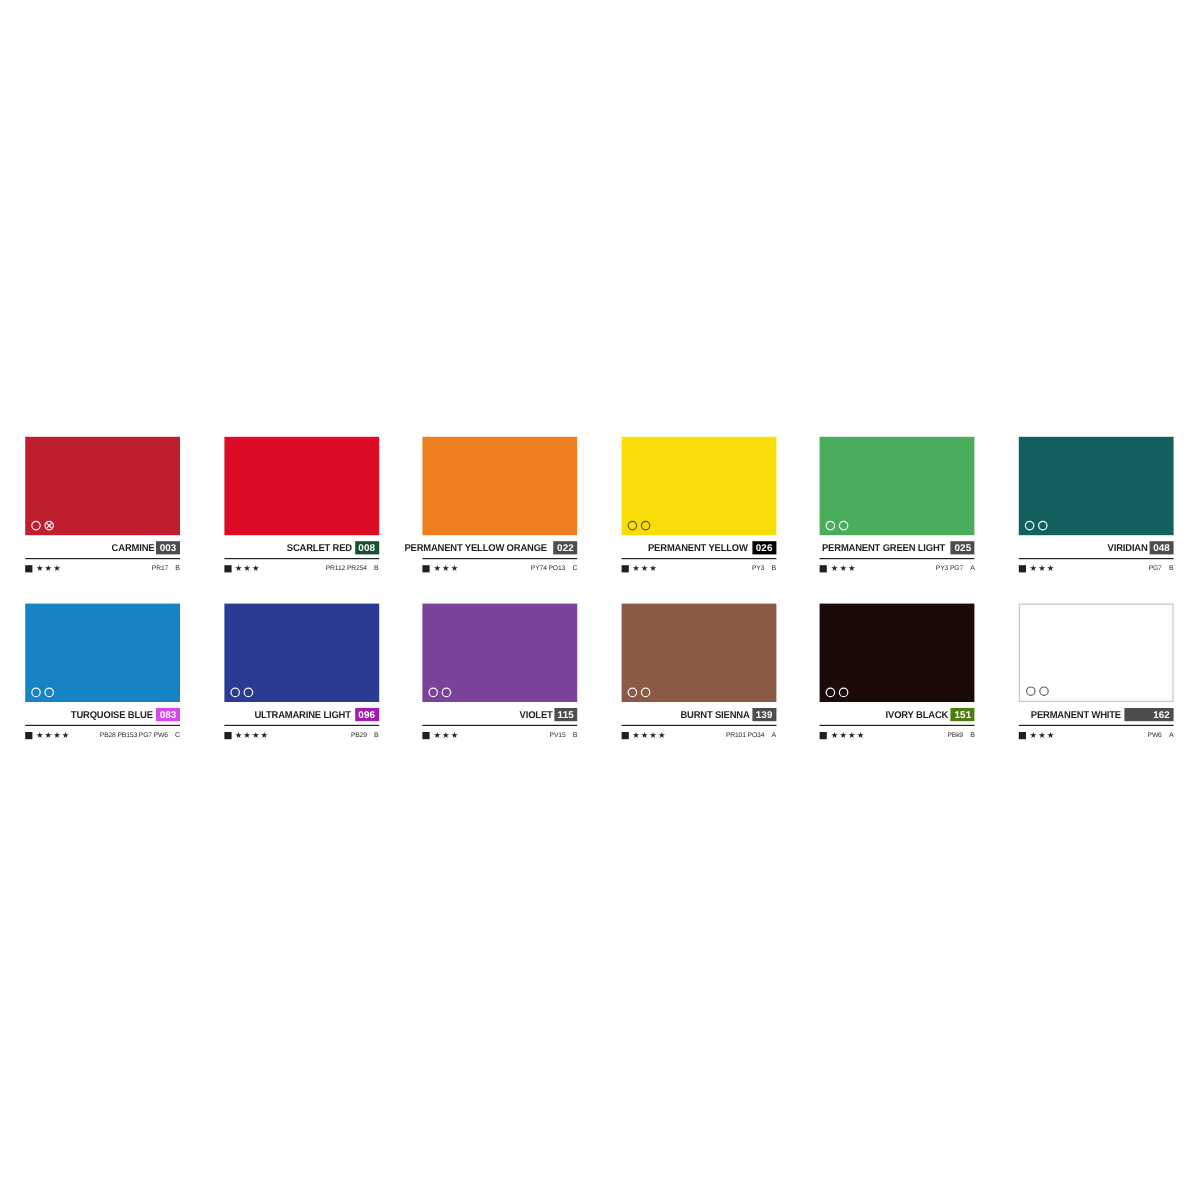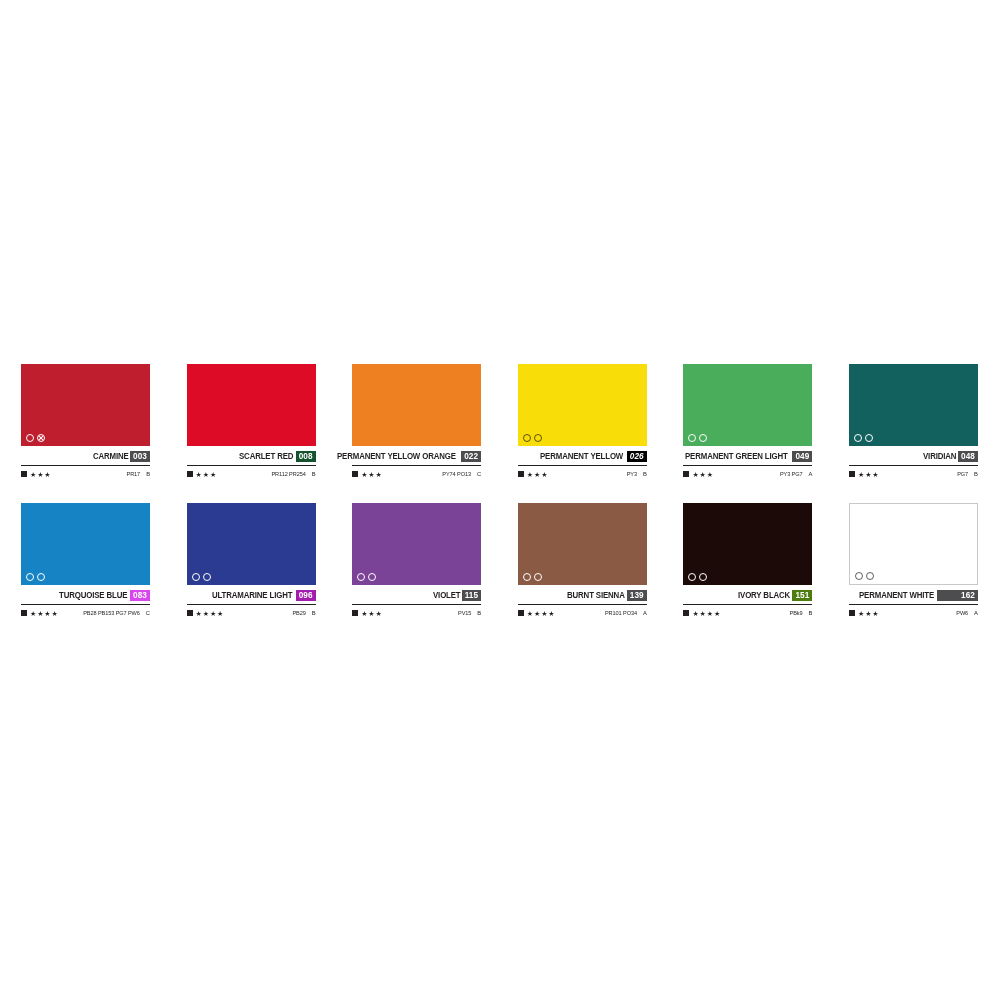--- a/index.html
+++ b/index.html
@@ -201,40 +201,40 @@
     </div>
     <div class="swatch-card">
       <div class="swatch-chip" style="background: rgb(249, 221, 8);">
         <div class="chip-icons">
           <span class="mark dark-outline"></span>
           <span class="mark dark-outline"></span>
         </div>
       </div>
       <div class="name-row">
         <span class="swatch-name">PERMANENT YELLOW</span>
-        <span class="swatch-index" style="background: #000000; font-style: italic;">026</span>
+        <span class="swatch-index" style="background: #000000;">026</span>
       </div>
       <div class="meta-row">
         <span class="opacity-box"></span>
         <span class="stars">★★★</span>
         <span class="meta-spacer"></span>
         <span class="pigment">PY3</span>
         <span class="series">B</span>
       </div>
     </div>
     <div class="swatch-card">
       <div class="swatch-chip" style="background: rgb(74, 173, 92);">
         <div class="chip-icons">
           <span class="mark"></span>
           <span class="mark"></span>
         </div>
       </div>
       <div class="name-row">
         <span class="swatch-name">PERMANENT GREEN LIGHT</span>
-        <span class="swatch-index" style="background: rgb(77, 77, 79);">049</span>
+        <span class="swatch-index" style="background: rgb(77, 77, 79);">025</span>
       </div>
       <div class="meta-row">
         <span class="opacity-box"></span>
         <span class="stars">★★★</span>
         <span class="meta-spacer"></span>
         <span class="pigment">PY3 PG7</span>
         <span class="series">A</span>
       </div>
     </div>
     <div class="swatch-card">

